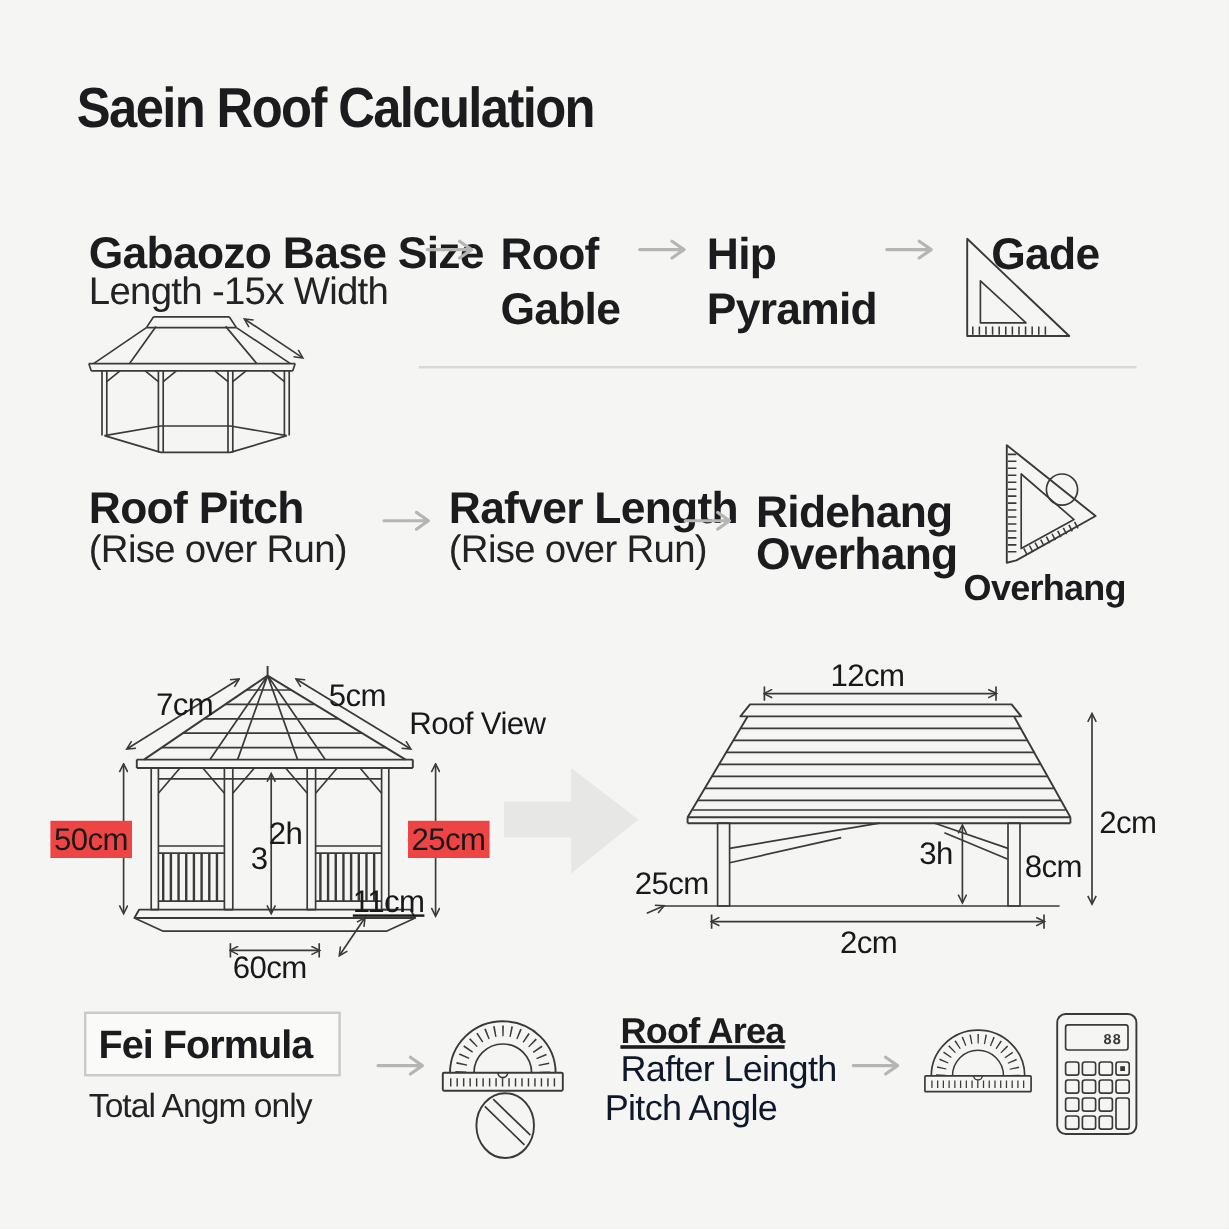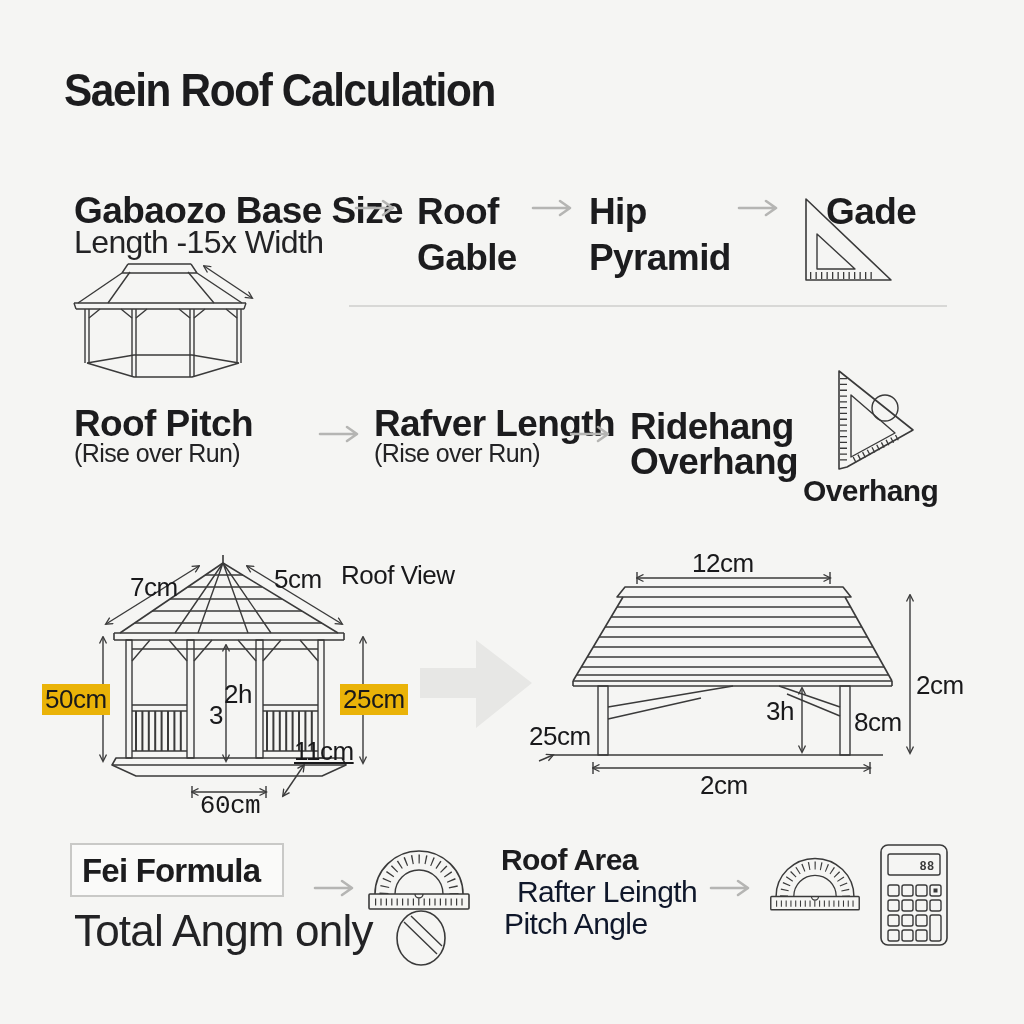--- a/index.html
+++ b/index.html
@@ -4,26 +4,26 @@
 <style>
   html,body{margin:0;padding:0;background:#e9e9e7;}
   .canvas{position:relative;width:1024px;height:1024px;background:#f5f5f3;
     font-family:"Liberation Sans",sans-serif;color:#1c1c1e;overflow:hidden;}
   .abs{position:absolute;}
   .title{font-size:47px;font-weight:700;letter-spacing:-1.5px;white-space:nowrap;
     transform:scaleX(0.9);transform-origin:left top;}
   .b29{font-size:37px;font-weight:700;letter-spacing:-0.6px;white-space:nowrap;}
   .b30{font-size:30px;font-weight:700;letter-spacing:-0.6px;white-space:nowrap;}
   .r28{font-size:32px;font-weight:400;letter-spacing:-0.6px;white-space:nowrap;color:#232325;}
-  .r29{font-size:25px;font-weight:400;letter-spacing:-0.6px;white-space:nowrap;color:#232325;}
+  .r29{font-size:32px;font-weight:400;letter-spacing:-0.6px;white-space:nowrap;color:#232325;}
   .r30{font-size:30px;font-weight:400;letter-spacing:-0.6px;white-space:nowrap;color:#0f172a;}
   .b33{font-size:33px;font-weight:700;letter-spacing:-0.8px;white-space:nowrap;}
-  .r33{font-size:44px;font-weight:400;letter-spacing:-0.8px;white-space:nowrap;color:#232325;}
+  .r33{font-size:28px;font-weight:400;letter-spacing:-0.8px;white-space:nowrap;color:#232325;}
   .dim{font-size:26px;font-weight:400;letter-spacing:-0.5px;white-space:nowrap;color:#19191b;}
-  .dim.bg{background:#eab308;padding:0 3px;}
+  .dim.bg{background:#ef4444;padding:0 3px;}
   .divider{height:2px;background:#d8d8d6;}
   .fbox{border:2px solid #c9c9c7;background:#fafaf9;box-sizing:border-box;}
   svg{position:absolute;overflow:visible;}
   .ln{fill:none;stroke:#3a3a3a;stroke-width:1.4;stroke-linejoin:round;}
   .ln2{fill:none;stroke:#3a3a3a;stroke-width:1.6;stroke-linejoin:round;}
   .tick{fill:none;stroke:#3a3a3a;stroke-linecap:butt;}
   .garrow{fill:none;stroke:#b5b5b3;stroke-width:2.6;stroke-linecap:round;stroke-linejoin:round;}
   text{font-family:"Liberation Sans",sans-serif;}
 </style>
 </head>
@@ -142,26 +142,26 @@
     <line class="ln" x1="23" y1="92" x2="23" y2="216" marker-start="url(#Ls)" marker-end="url(#Le)"></line>
     <line class="ln" x1="283" y1="92" x2="283" y2="218" marker-start="url(#Ls)" marker-end="url(#Le)"></line>
     <line class="ln" x1="146" y1="100" x2="146" y2="216" marker-start="url(#Ls)" marker-end="url(#Le)"></line>
     <line class="ln" x1="112" y1="247" x2="186" y2="247" marker-start="url(#Ls)" marker-end="url(#Le)"></line>
     <path class="ln" d="M112,241 V253 M186,241 V253"></path>
     <line class="ln" x1="224" y1="220" x2="203" y2="251" marker-start="url(#Ls)" marker-end="url(#Le)"></line>
   </svg>
 
   <div class="abs dim" style="left:130px;top:572px;text-align:right;">7cm</div>
   <div class="abs dim" style="left:274px;top:564px;">5cm</div>
-  <div class="abs dim" style="left:341px;top:560px;">Roof View</div>
+  <div class="abs dim" style="left:341px;top:588px;">Roof View</div>
   <div class="abs dim bg" style="left:42px;top:684px;">50cm</div>
   <div class="abs dim" style="left:224px;top:679px;">2h</div>
   <div class="abs dim" style="left:209px;top:700px;">3</div>
   <div class="abs dim bg" style="left:340px;top:684px;">25cm</div>
-  <div class="abs dim" style="left:194px;top:791px;width:72px;text-align:center;font-family:Liberation Mono, monospace;">60cm</div>
+  <div class="abs dim" style="left:194px;top:791px;width:72px;text-align:left;">60cm</div>
   <div class="abs dim" style="left:294px;top:736px;text-decoration:underline;">11cm</div>
 
   <svg style="left:420px;top:638px;" width="114" height="92" viewBox="0 0 114 92">
     <polygon points="0,30 56,30 56,2 112,45 56,90 56,60 0,60" fill="#e7e7e5"></polygon>
   </svg>
 
   <svg style="left:525px;top:545px;" width="500" height="265" viewBox="0 0 500 265">
     <defs>
       <marker id="Rs" markerWidth="10" markerHeight="10" refX="1.5" refY="4" orient="auto" markerUnits="userSpaceOnUse">
         <path d="M8,0.5 L1,4 L8,7.5" fill="none" stroke="#3a3a3a" stroke-width="1.3"></path>
@@ -214,21 +214,21 @@
     <path class="ln" d="M48,44 A4,4 0 0 0 56,44"></path>
     <path class="tick" d="M17,44 A35,35 0 0 1 87,44" stroke-width="9" stroke-dasharray="1.3 5.5" stroke="#3a3a3a"></path>
     <line class="tick" x1="8" y1="52" x2="96" y2="52" stroke-width="7" stroke-dasharray="1.2 4.2" stroke="#3a3a3a"></line>
   </svg>
 
   <svg style="left:394px;top:908px;" width="54" height="60" viewBox="0 0 54 60">
     <ellipse class="ln2" cx="27" cy="30" rx="24" ry="27"></ellipse>
     <path class="ln" d="M10,14 L43,46 M17,8 L48,38"></path>
   </svg>
 
-  <div class="abs b30" style="left:501px;top:843px;">Roof Area</div>
+  <div class="abs b30" style="left:517px;top:843px;text-decoration:underline;">Roof Area</div>
   <div class="abs r30" style="left:517px;top:875px;">Rafter Leingth</div>
   <div class="abs r30" style="left:504px;top:907px;">Pitch Angle</div>
 
   <svg style="left:708px;top:878px;" width="48" height="20" viewBox="0 0 46 20">
     <path class="garrow" d="M2,10 H36 M29,3 L39,10 L29,17"></path>
   </svg>
 
   <svg style="left:769px;top:856px;" width="92" height="58" viewBox="0 0 104 62">
     <rect class="ln2" x="2" y="44" width="100" height="15" rx="1"></rect>
     <path class="ln2" d="M8,44 A44,43 0 0 1 96,44"></path>

